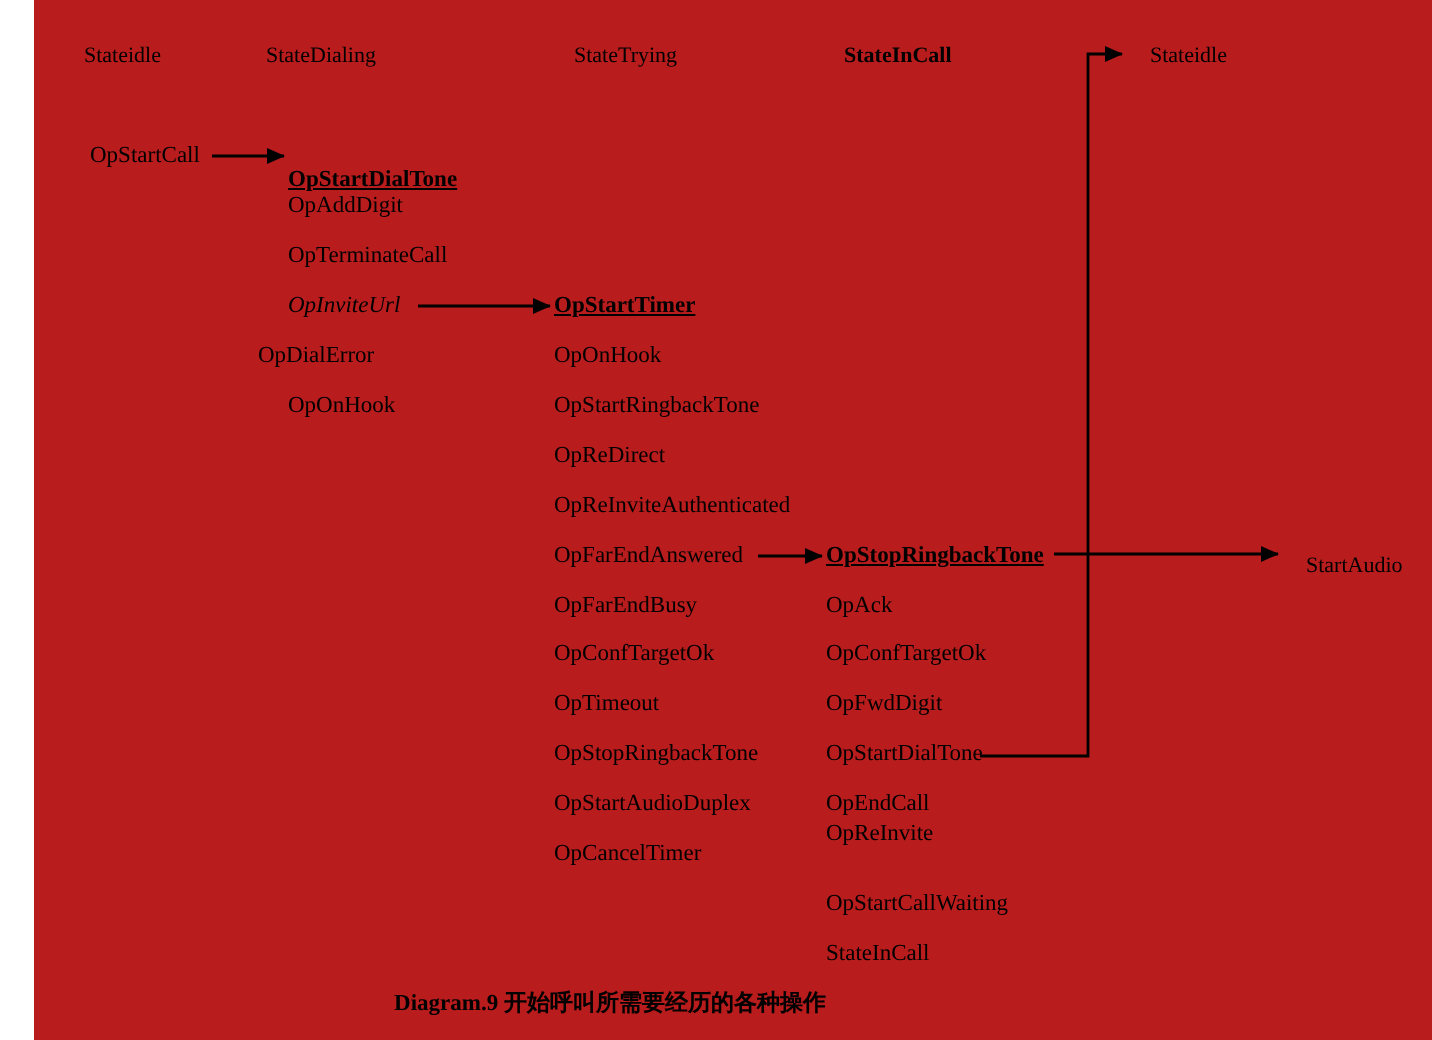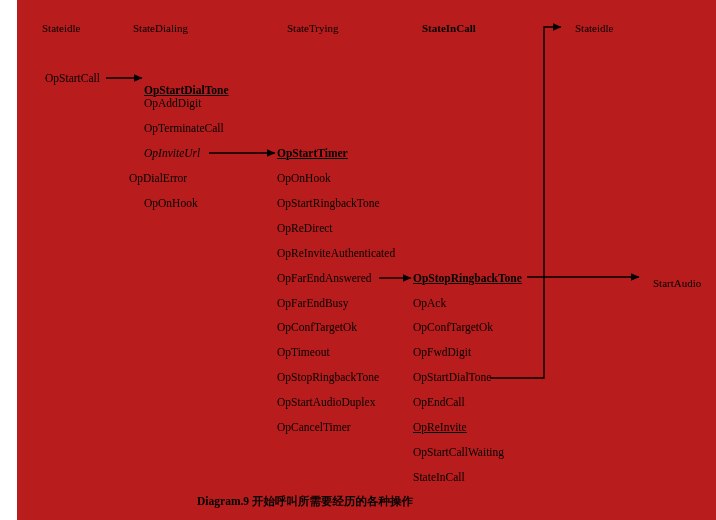--- a/index.html
+++ b/index.html
@@ -126,19 +126,19 @@
   <div class="op ital" style="left:260px; top:371px;">OpStopRingbackTone</div>
   <div class="op ital" style="left:260px; top:396px;">OpStartAudioDuplex</div>
   <div class="op ital" style="left:260px; top:421px;">OpCancelTimer</div>
 
   <div class="op strong" style="left:396px; top:272px;">OpStopRingbackTone</div>
   <div class="op" style="left:396px; top:297px;">OpAck</div>
   <div class="op" style="left:396px; top:321px;">OpConfTargetOk</div>
   <div class="op" style="left:396px; top:346px;">OpFwdDigit</div>
   <div class="op" style="left:396px; top:371px;">OpStartDialTone</div>
   <div class="op" style="left:396px; top:396px;">OpEndCall</div>
-  <div class="op" style="left:396px; top:421px;text-decoration:underline;">OpReInvite</div>
+  <div class="op" style="left:396px; top:411px;">OpReInvite</div>
   <div class="op" style="left:396px; top:446px;">OpStartCallWaiting</div>
   <div class="op ital" style="left:396px; top:471px;">StateInCall</div>
 
   <div class="caption" style="top:494px;"><span>Diagram.9</span><span>&nbsp;</span><span class="cap-cn">开始呼叫所需要经历的各种操作</span></div>
 
 </div>
 
 </body></html>

